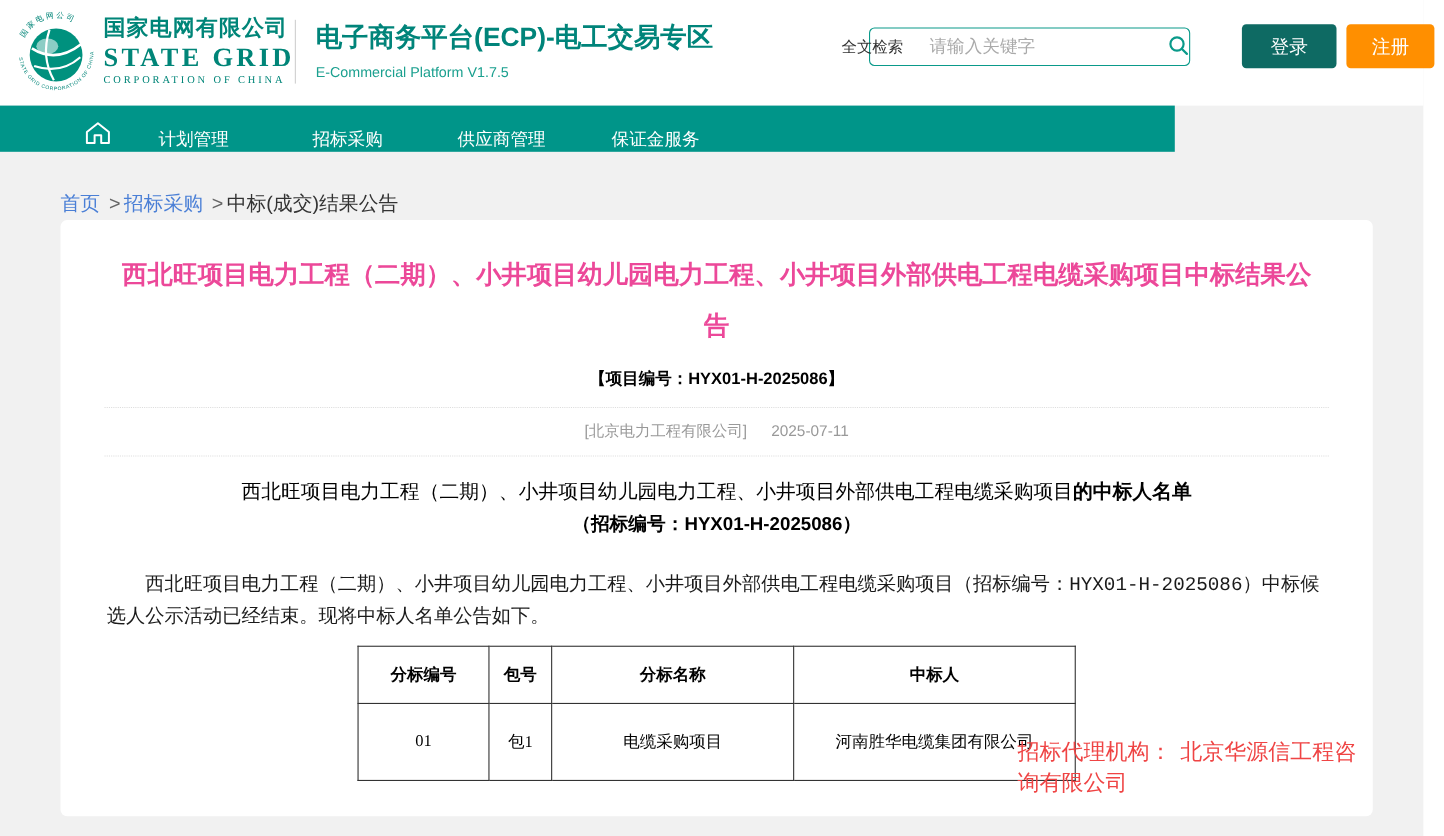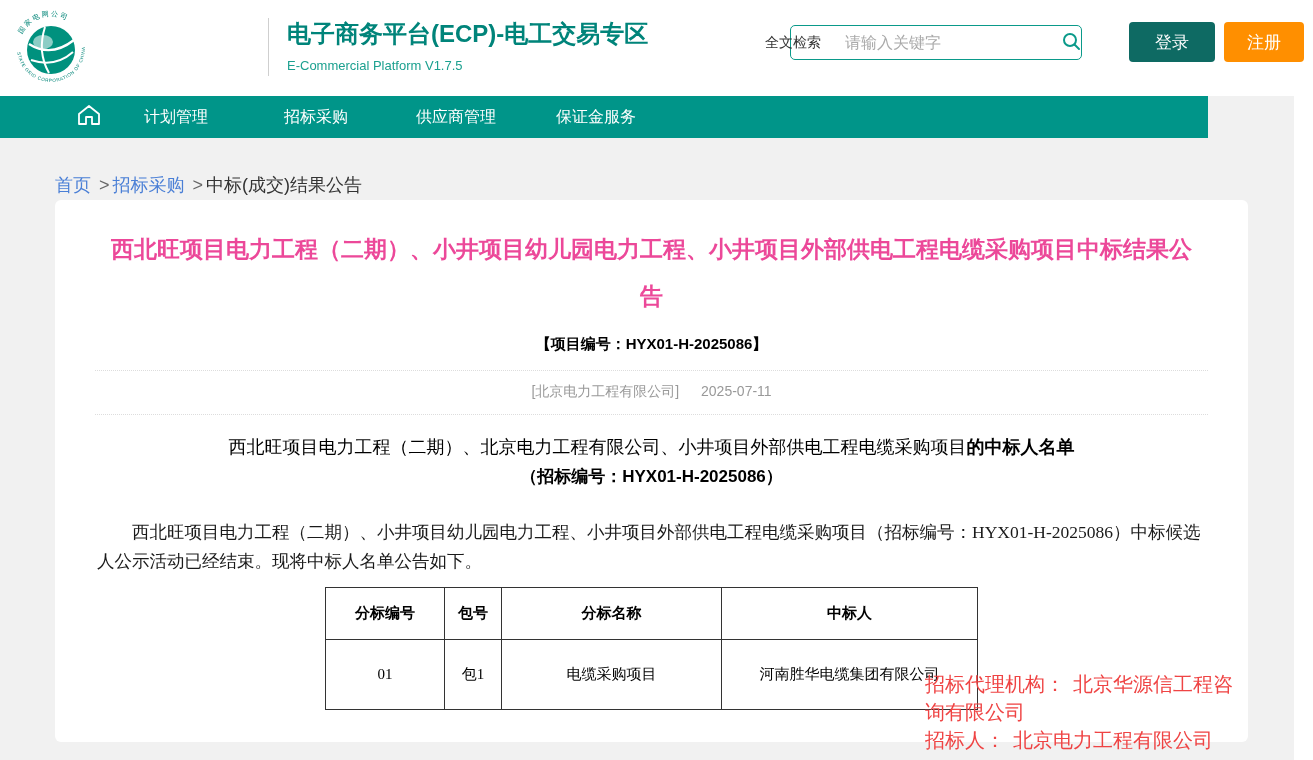--- a/index.html
+++ b/index.html
@@ -24,21 +24,21 @@
   .search-sep { width:1px; height:20px; background:#d7d7d7; }
   .search-input { flex:1; border:none; outline:none; font-size:16px; color:#333; padding:0 10px; font-family:inherit; background:transparent; }
   .search-input::placeholder { color:#aaa; }
   .search-btn { width:36px; height:100%; border:none; background:transparent; display:flex; align-items:center; justify-content:center; cursor:pointer; }
 
   .auth-btn { position:absolute; top:22px; height:40px; border:none; border-radius:4px; color:#fff; font-size:17px; cursor:pointer; font-family:inherit;margin-left:12px; }
   .btn-login { left:1117px; width:86px; background:#0e6a63; }
   .btn-register { left:1212px; width:80px; background:#ff8f00; }
 
   
-  .nav { position:absolute; top:96px; left:0; width:1208px; height:42px; background:#009589; display:flex; align-items:center; }
+  .nav { position:absolute; top:96px; left:0; width:1068px; height:42px; background:#009589; display:flex; align-items:flex-end; }
   .nav-home { width:34px; margin-left:72px; display:flex; align-items:center; justify-content:center; cursor:pointer; }
   .nav-item { width:140px; text-align:center; color:#ffffff; font-size:16px; cursor:pointer; }
 
   
   .breadcrumb { position:absolute; top:173px; left:55px; font-size:18px; color:#666; }
   .crumb-link { color:#4a7fd6; cursor:pointer; text-decoration:none; }
   .crumb-sep { color:#666; margin:0 3px; }
   .crumb-current { color:#333; }
 
   
@@ -47,21 +47,21 @@
   .doc-projno { margin-top:15px; text-align:center; font-size:15px; font-weight:bold; color:#000; }
   .dashed { border:none; border-top:1px dotted #ddd; margin:0 40px; }
   .sep1 { margin-top:16px; }
   .sep2 { margin-top:13px; }
   .doc-meta { margin-top:12px; text-align:center; font-size:14px; color:#999; }
   .doc-meta .meta-date { margin-left:18px; }
   .doc-subtitle { margin-top:18px; text-align:center; font-size:18px; line-height:29px; color:#000; }
   .subtitle-serif { font-family:"Liberation Serif","DejaVu Serif",serif; }
   .subtitle-bold { font-weight:bold; }
   .doc-subtitle2 { text-align:center; font-size:17px; font-weight:bold; color:#000; line-height:29px; }
-  .doc-body { margin:27px 42px 0; font-family:Liberation Serif, serif; font-size:17.5px; color:#1a1a1a; line-height:29px; text-indent:2em; }
+  .doc-body { margin:27px 42px 0; font-family:Liberation Mono, monospace; font-size:17.5px; color:#1a1a1a; line-height:29px; text-indent:2em; }
 
   .result-table { border-collapse:collapse; margin:11px auto 0; table-layout:fixed; }
   .result-table th, .result-table td { border:1px solid #333; text-align:center; font-size:15px; color:#000; padding:0 6px; overflow:hidden; }
   .result-table th { height:52px; font-weight:bold; font-family:"Liberation Sans","DejaVu Sans",sans-serif; }
   .result-table td { height:70px; font-family:"Liberation Serif","DejaVu Serif",serif; font-size:15px; }
   .col-1 { width:119px; } .col-2 { width:57px; } .col-3 { width:220px; } .col-4 { width:256px; }
 
   .doc-footer { position:absolute; left:870px; top:470px; font-size:20px; color:#ef4444; line-height:28px; }
   .doc-footer .flabel { margin-right:8px; }
 </style>
@@ -79,20 +79,25 @@
           <path id="arcBot" d="M 6,40 A 34,34 0 0 0 74,40"></path>
         </defs>
         <text font-size="7" fill="#008578" letter-spacing="2"><textPath href="#arcTop" startOffset="14%">国家电网公司</textPath></text>
         <text font-size="4.6" fill="#008578" letter-spacing="0.6"><textPath href="#arcBot" startOffset="4%">STATE GRID CORPORATION OF CHINA</textPath></text>
         <circle cx="40" cy="42" r="24" fill="#00917e"></circle>
         <path d="M 18,36 Q 40,50 63,32" stroke="#ffffff" stroke-width="2.4" fill="none"></path>
         <path d="M 20,52 Q 44,60 62,44" stroke="#ffffff" stroke-width="2" fill="none"></path>
         <path d="M 34,19 Q 26,44 38,65" stroke="#ffffff" stroke-width="2" fill="none"></path>
         <ellipse cx="32" cy="34" rx="10" ry="7" fill="#ffffff" opacity="0.55"></ellipse>
       </svg>
+    </div>
+    <div class="brand-text">
+      <div class="brand-cn">国家电网有限公司</div>
+      <div class="brand-en">STATE GRID</div>
+      <div class="brand-sub">CORPORATION OF CHINA</div>
     </div>
     <div class="header-divider"></div>
     <div class="platform">
       <div class="platform-title">电子商务平台(ECP)-电工交易专区</div>
       <div class="platform-sub">E-Commercial Platform V1.7.5</div>
     </div>
 
     <div class="searchbox">
       <span class="search-scope">全文检索</span>
       <span class="search-sep"></span>
@@ -135,21 +140,21 @@
     <div class="doc-title">西北旺项目电力工程（二期）、小井项目幼儿园电力工程、小井项目外部供电工程电缆采购项目中标结果公告</div>
     <div class="doc-projno">【项目编号：HYX01-H-2025086】</div>
     <hr class="dashed sep1">
     <div class="doc-meta">
       <span>[北京电力工程有限公司]</span>
       <span class="meta-date">2025-07-11</span>
     </div>
     <hr class="dashed sep2">
 
     <div class="doc-subtitle">
-      <span class="subtitle-serif">西北旺项目电力工程（二期）、北京电力工程有限公司、小井项目外部供电工程电缆采购项目</span><span class="subtitle-bold">的中标人名单</span>
+      <span class="subtitle-serif">西北旺项目电力工程（二期）、小井项目幼儿园电力工程、小井项目外部供电工程电缆采购项目</span><span class="subtitle-bold">的中标人名单</span>
     </div>
     <div class="doc-subtitle2">（招标编号：HYX01-H-2025086）</div>
 
     <p class="doc-body">西北旺项目电力工程（二期）、小井项目幼儿园电力工程、小井项目外部供电工程电缆采购项目（招标编号：HYX01-H-2025086）中标候选人公示活动已经结束。现将中标人名单公告如下。</p>
 
     <table class="result-table">
       <colgroup>
           <col class="col-1">
           <col class="col-2">
           <col class="col-3">
@@ -170,18 +175,15 @@
           <td>电缆采购项目</td>
           <td>河南胜华电缆集团有限公司</td>
         </tr>
       </tbody>
     </table>
 
     <div class="doc-footer">
       <div>
         <span class="flabel">招标代理机构：</span><span>北京华源信工程咨询有限公司</span>
       </div>
-      <div>
-        <span class="flabel">招标人：</span><span>北京电力工程有限公司</span>
-      </div>
     </div>
   </div>
 </div>
 
 </body></html>

